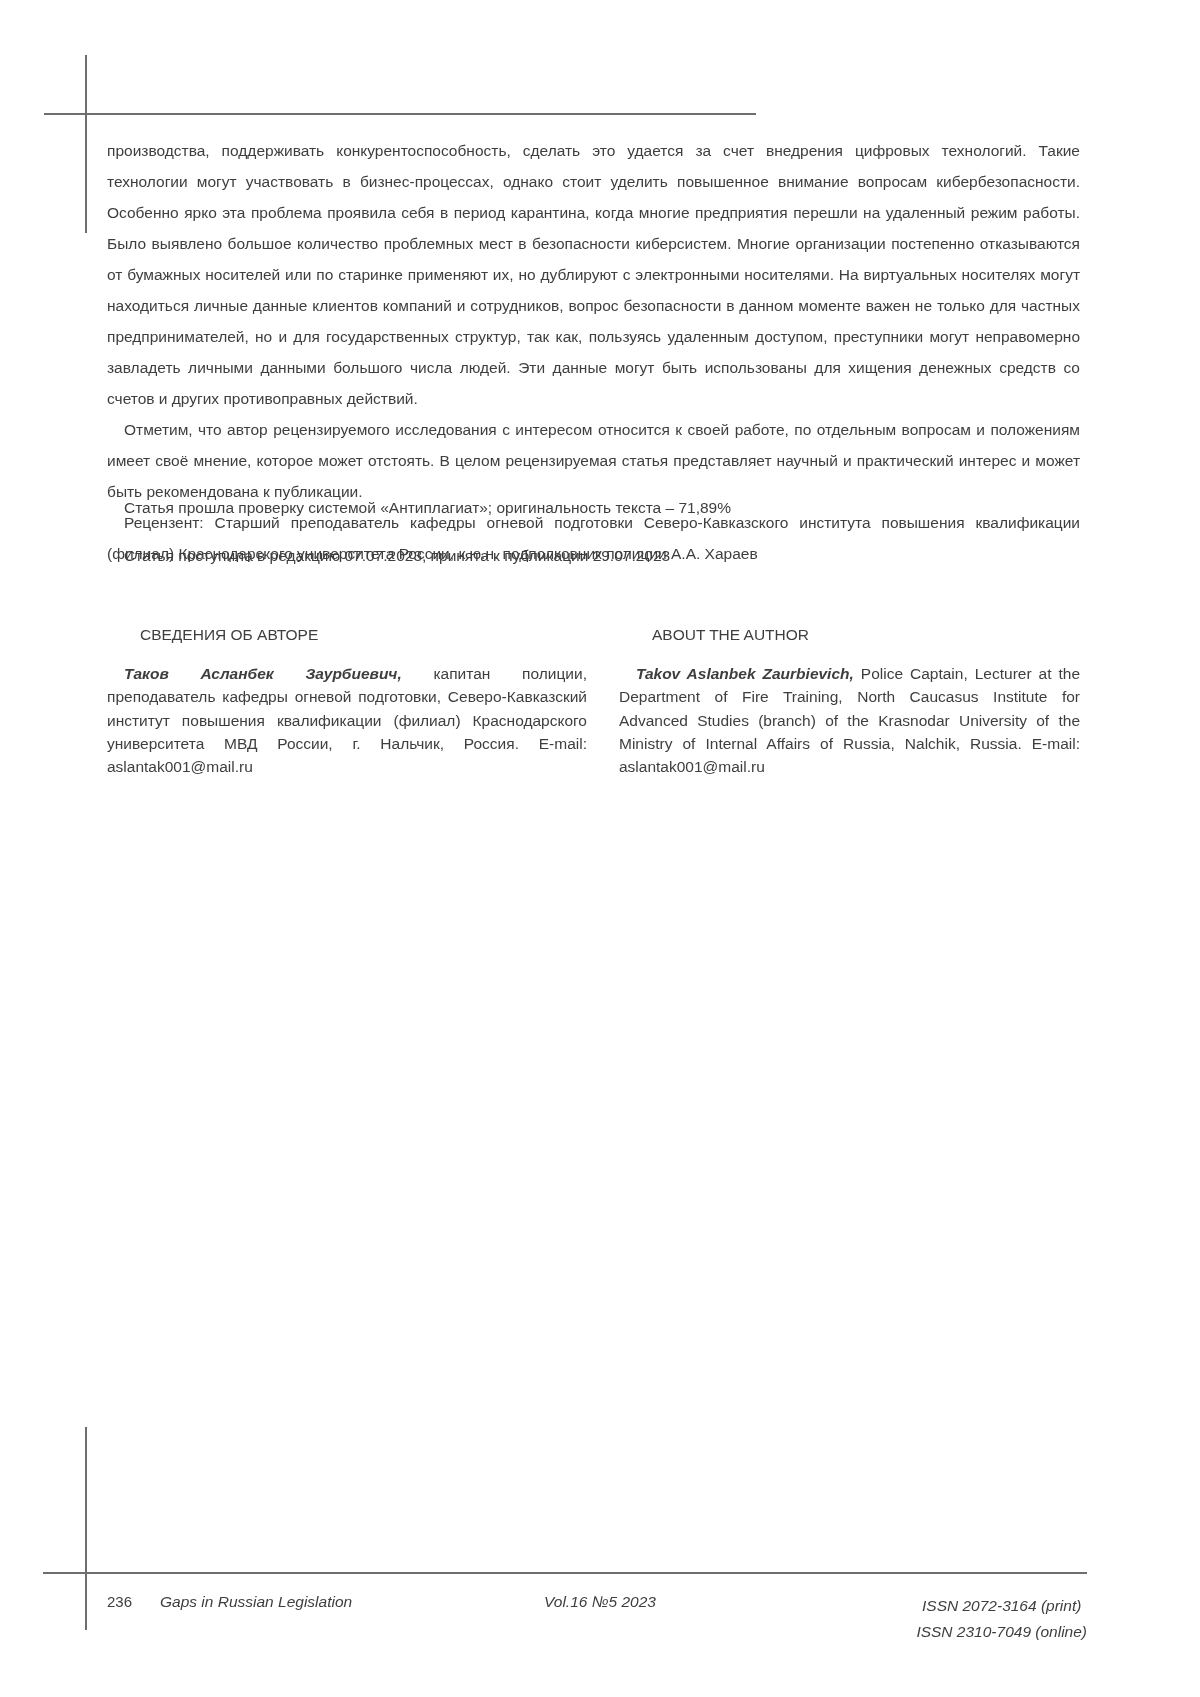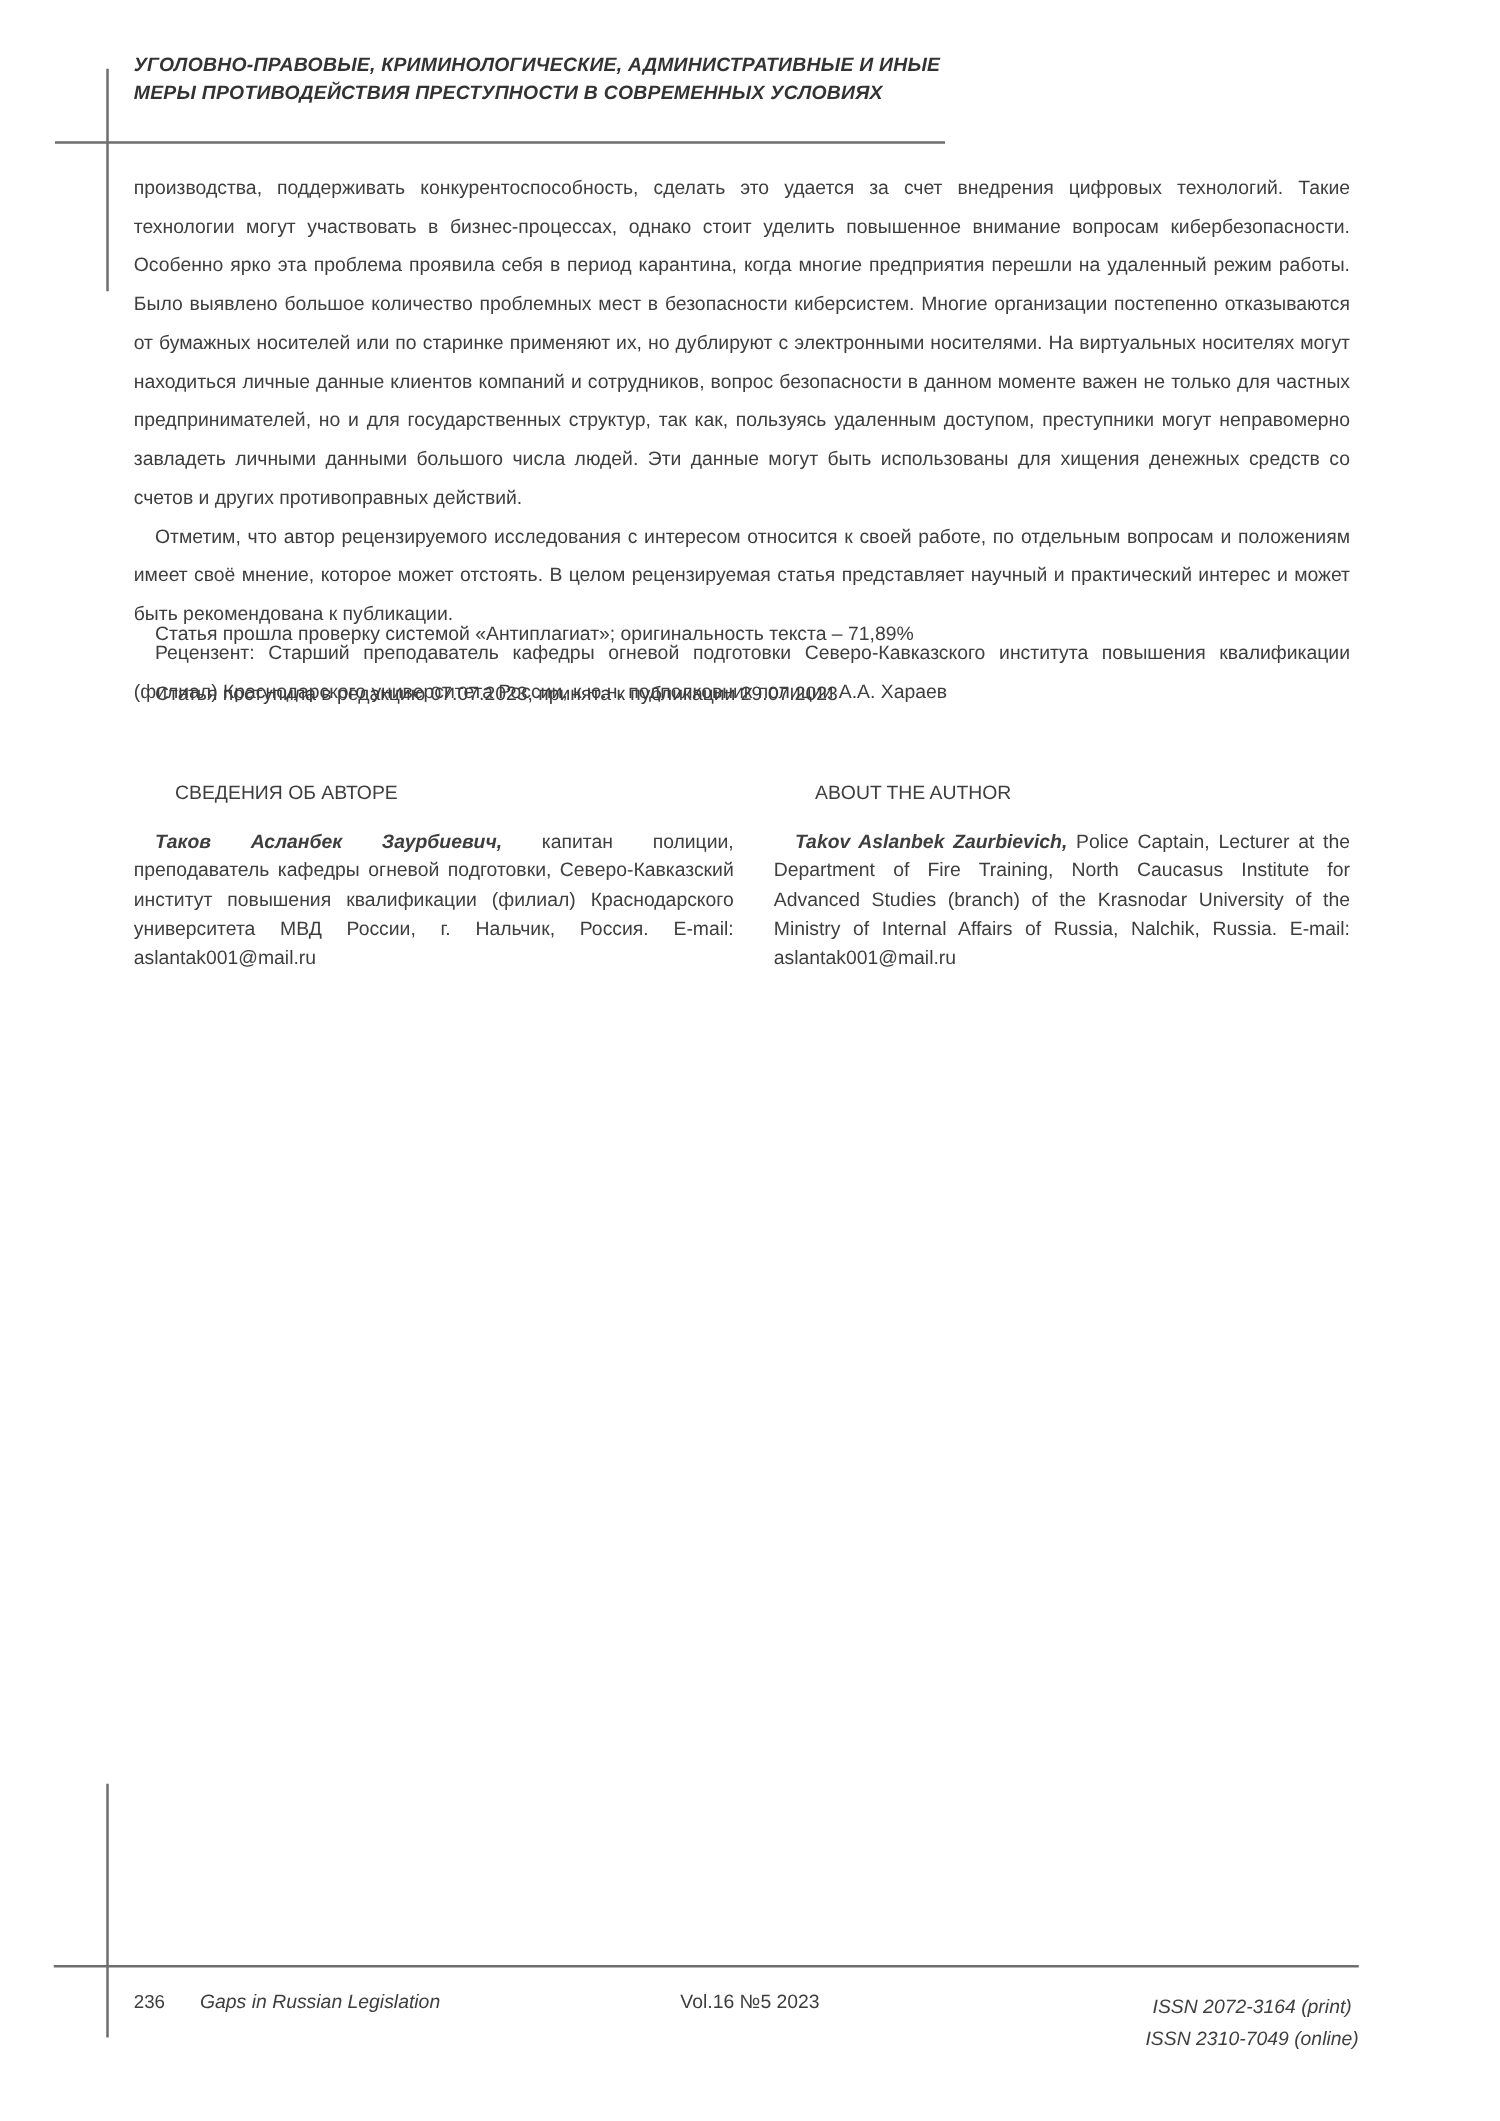--- a/index.html
+++ b/index.html
@@ -115,44 +115,41 @@
     left: 160px; top: 1593px;
     font-size: 15.5px;
     font-style: italic;
   }
   .footer-volume {
     position: absolute;
     left: 0; top: 1593px;
     width: 1200px;
     text-align: center;
     font-size: 15.5px;
+    font-style: italic;
   }
   .footer-issn {
     position: absolute;
     right: 113px; top: 1593px;
     text-align: center;
     font-size: 15.5px;
     font-style: italic;
     line-height: 26px;
   }
 </style>
 </head>
 <body>
 
 <div class="page">
 
   <div class="vline-top"></div>
   <div class="hline-header"></div>
   <div class="vline-bottom"></div>
   <div class="hline-footer"></div>
 
-  <div class="running-head">
-    <div>УГОЛОВНО-ПРАВОВЫЕ, КРИМИНОЛОГИЧЕСКИЕ, АДМИНИСТРАТИВНЫЕ И ИНЫЕ</div>
-    <div>МЕРЫ ПРОТИВОДЕЙСТВИЯ ПРЕСТУПНОСТИ В СОВРЕМЕННЫХ УСЛОВИЯХ</div>
-  </div>
 
   <div class="article-body">
     <p>производства, поддерживать конкурентоспособность, сделать это удается за счет внедрения цифровых технологий. Такие технологии могут участвовать в бизнес-процессах, однако стоит уделить повышенное внимание вопросам кибербезопасности. Особенно ярко эта проблема проявила себя в период карантина, когда многие предприятия перешли на удаленный режим работы. Было выявлено большое количество проблемных мест в безопасности киберсистем. Многие организации постепенно отказываются от бумажных носителей или по старинке применяют их, но дублируют с электронными носителями. На виртуальных носителях могут находиться личные данные клиентов компаний и сотрудников, вопрос безопасности в данном моменте важен не только для частных предпринимателей, но и для государственных структур, так как, пользуясь удаленным доступом, преступники могут неправомерно завладеть личными данными большого числа людей. Эти данные могут быть использованы для хищения денежных средств со счетов и других противоправных действий.</p>
     <p class="indented">Отметим, что автор рецензируемого исследования с интересом относится к своей работе, по отдельным вопросам и положениям имеет своё мнение, которое может отстоять. В целом рецензируемая статья представляет научный и практический интерес и может быть рекомендована к публикации.</p>
     <p class="indented">Рецензент: Старший преподаватель кафедры огневой подготовки Северо-Кавказского института повышения квалификации (филиал) Краснодарского университета России, к.ю.н. подполковник полиции А.А. Хараев</p>
   </div>
 
   <div class="note-line note-antiplagiat">Статья прошла проверку системой «Антиплагиат»; оригинальность текста – 71,89%</div>
 
   <div class="note-line note-received">

